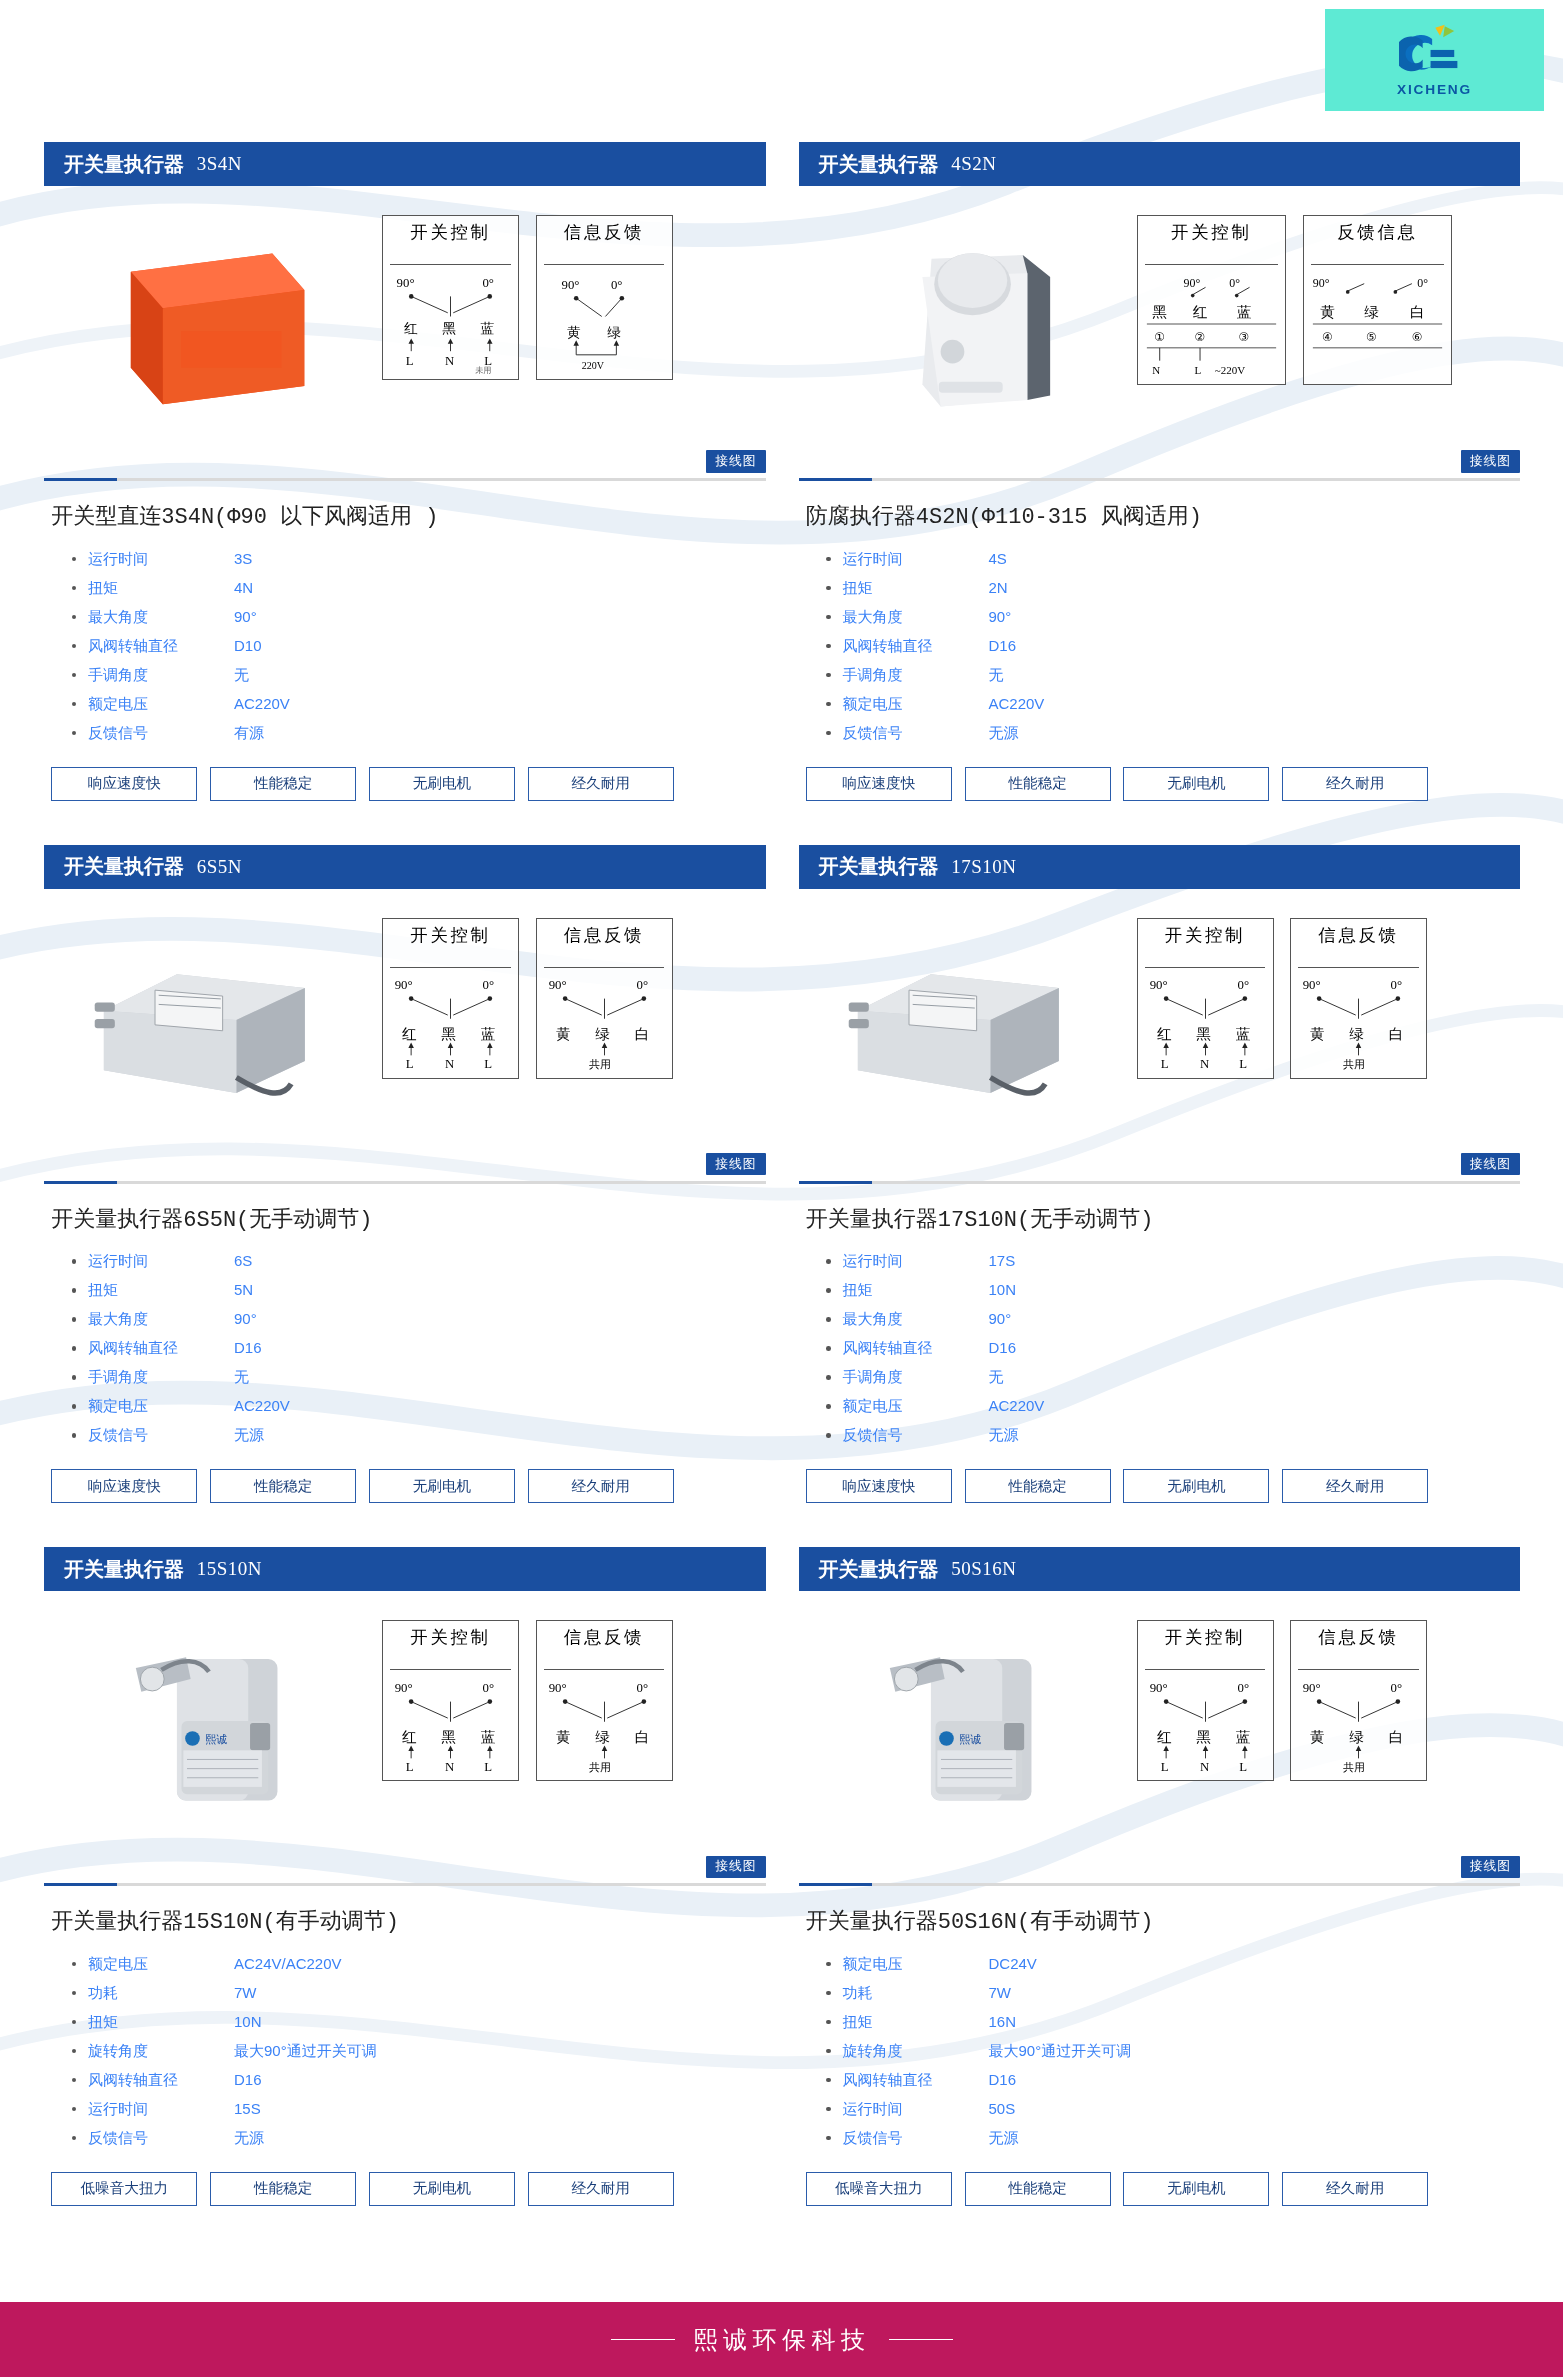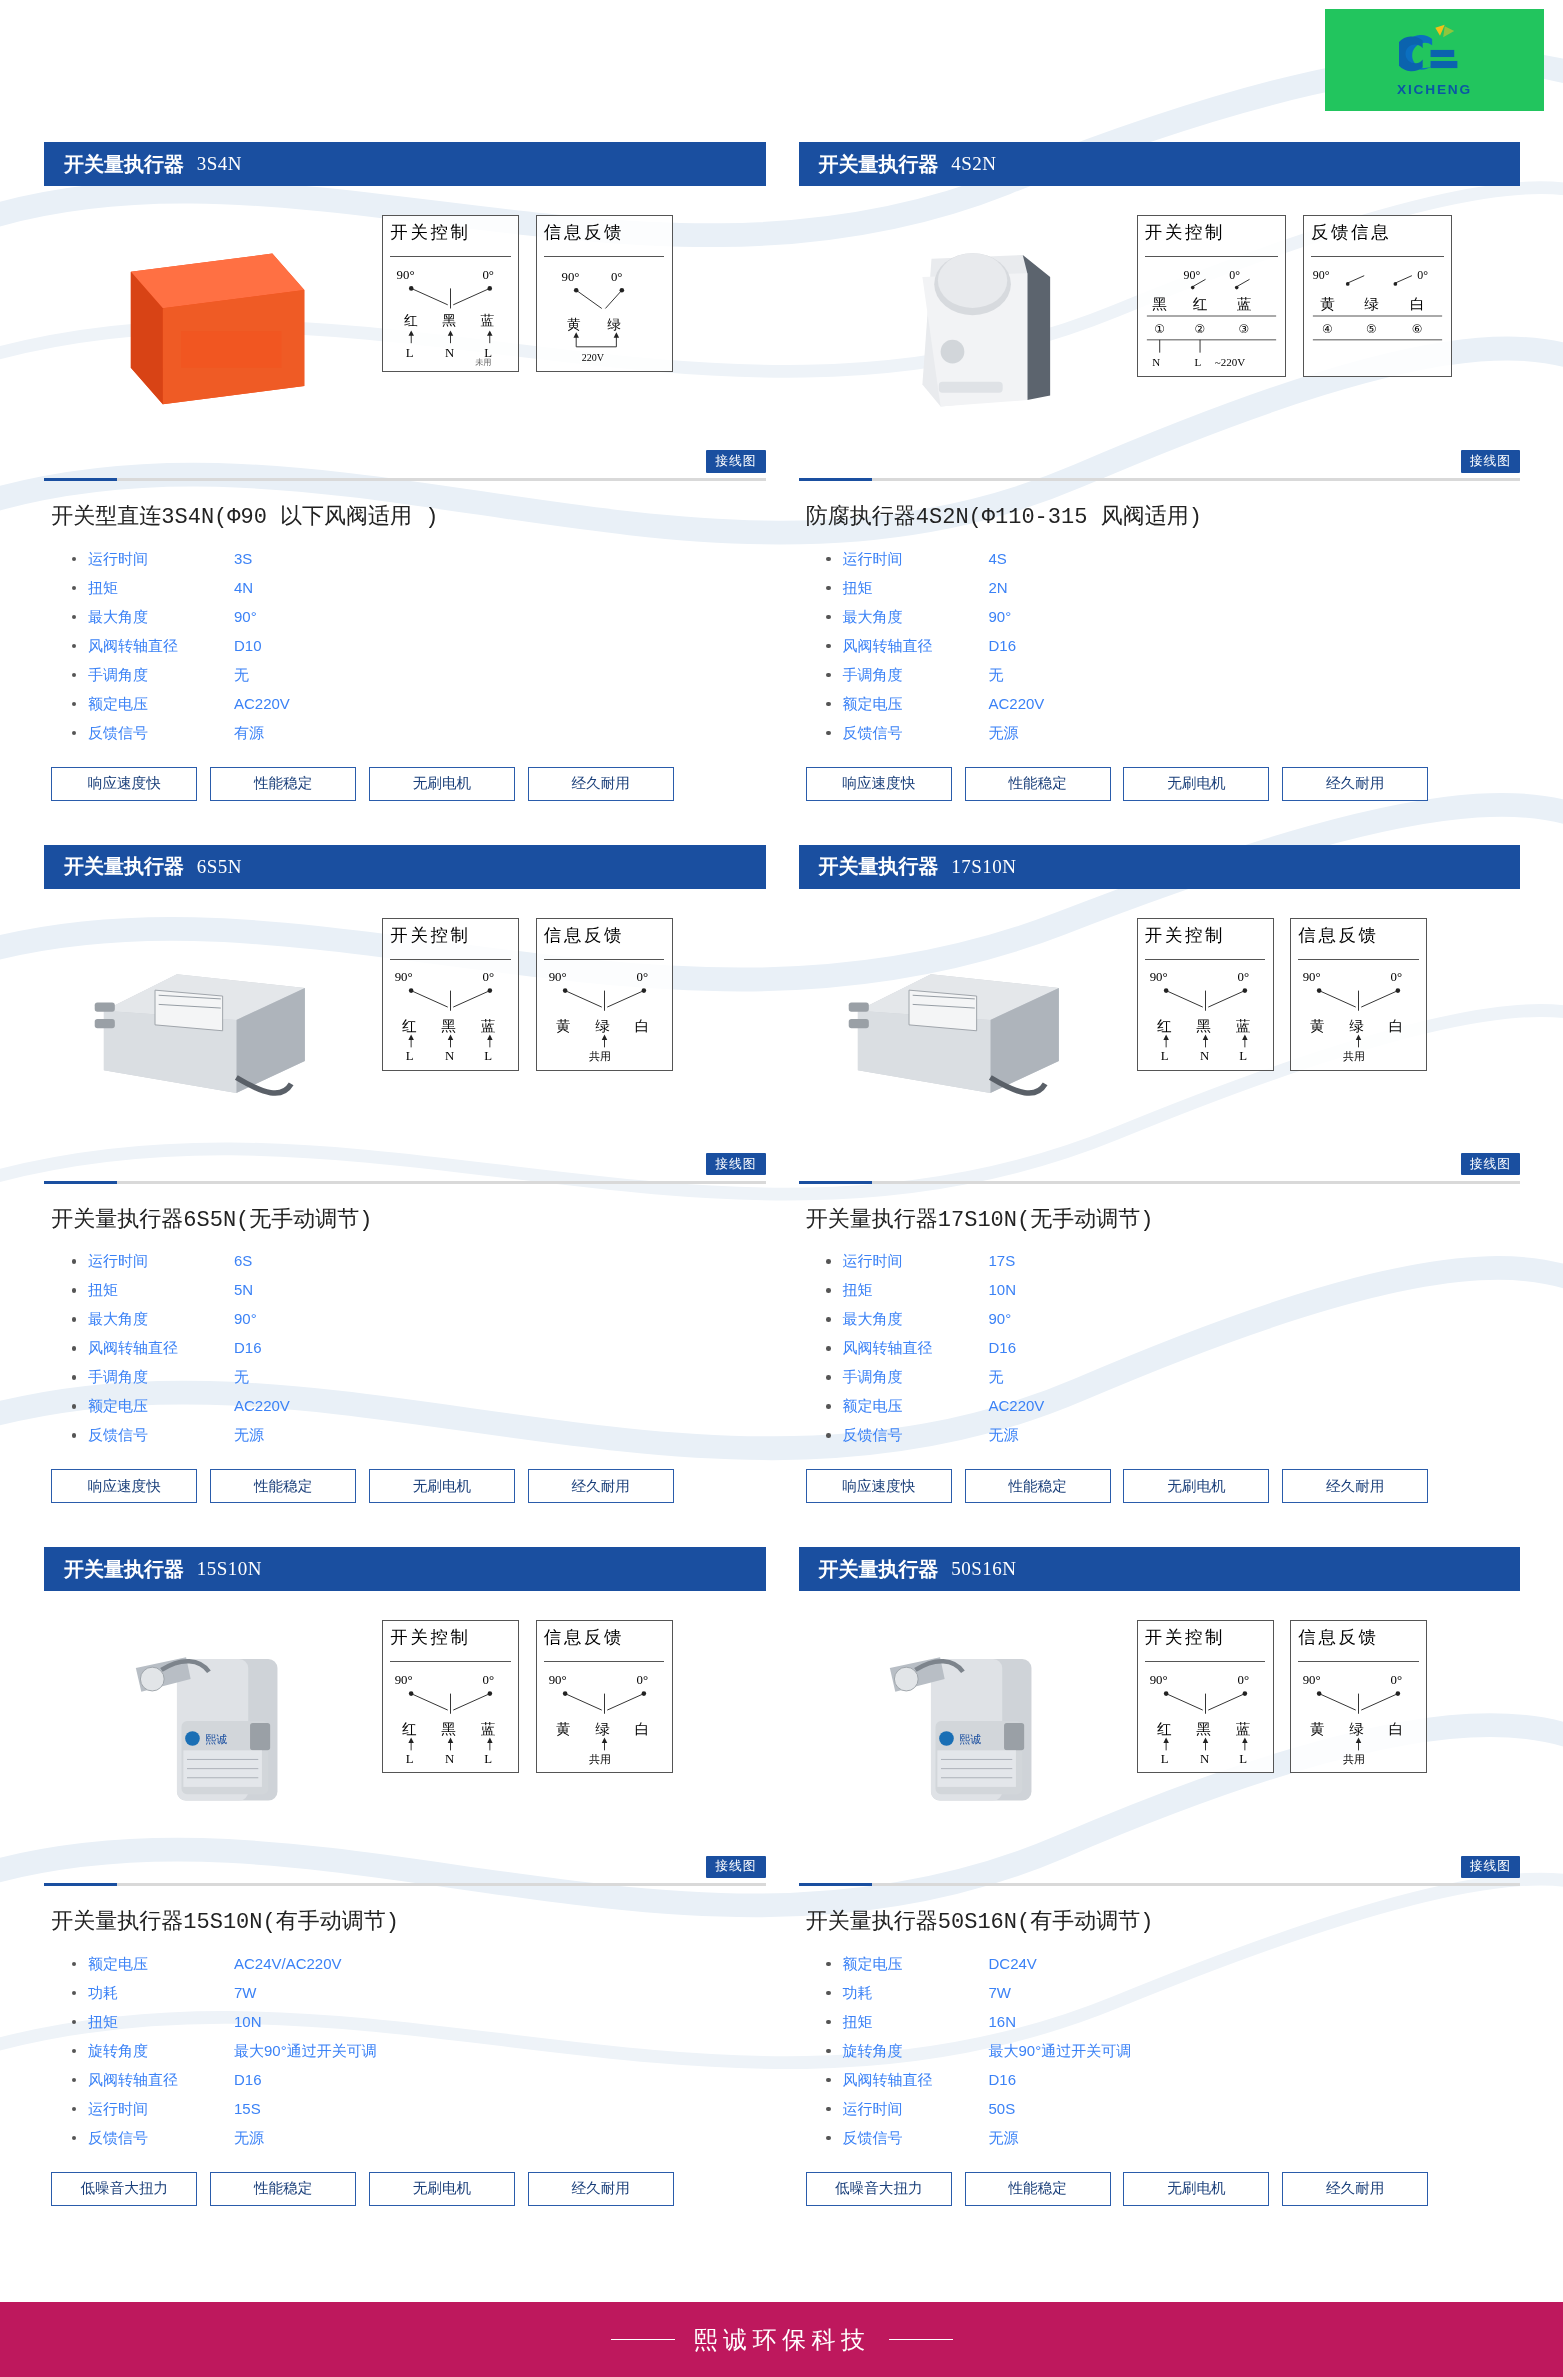--- a/index.html
+++ b/index.html
@@ -26,21 +26,21 @@
     height: 2377px;
   }
 
   
   .logo-box {
     position: absolute;
     right: 20px;
     top: 9.1px;
     width: 219px;
     height: 102px;
-    background: #22c55e;
+    background: #5eead4;
     display: flex;
     align-items: center;
     justify-content: center;
     flex-direction: column;
   }
   .logo-inner { display:flex; flex-direction:column; align-items:center; }
   .logo-mark { width: 71px; height: 57px; }
   .logo-text {
     font-size: 13.7px;
     letter-spacing: 1.8px;
@@ -111,25 +111,26 @@
     position: relative;
   }
 
   .diagram {
     border: 0.9px solid #555;
     background: rgba(255,255,255,0.85);
     padding: 3.7px 7.3px 5.5px 7.3px;
     min-width: 137px;
   }
   .diagram .dtitle {
+    text-align: center;
     font-family: "Liberation Serif", serif;
     font-size: 17.4px;
     letter-spacing: 2.7px;
     border-bottom: 0.9px solid #555;
-    padding-bottom: 12px;
+    padding-bottom: 20px;
     margin-bottom: 3.7px;
   }
   .diagram svg { display: block; margin: 0 auto; }
 
   .wire-btn {
     position: absolute;
     right: 0;
     bottom: 0;
     background: #1a4fa0;
     color: #fff;

